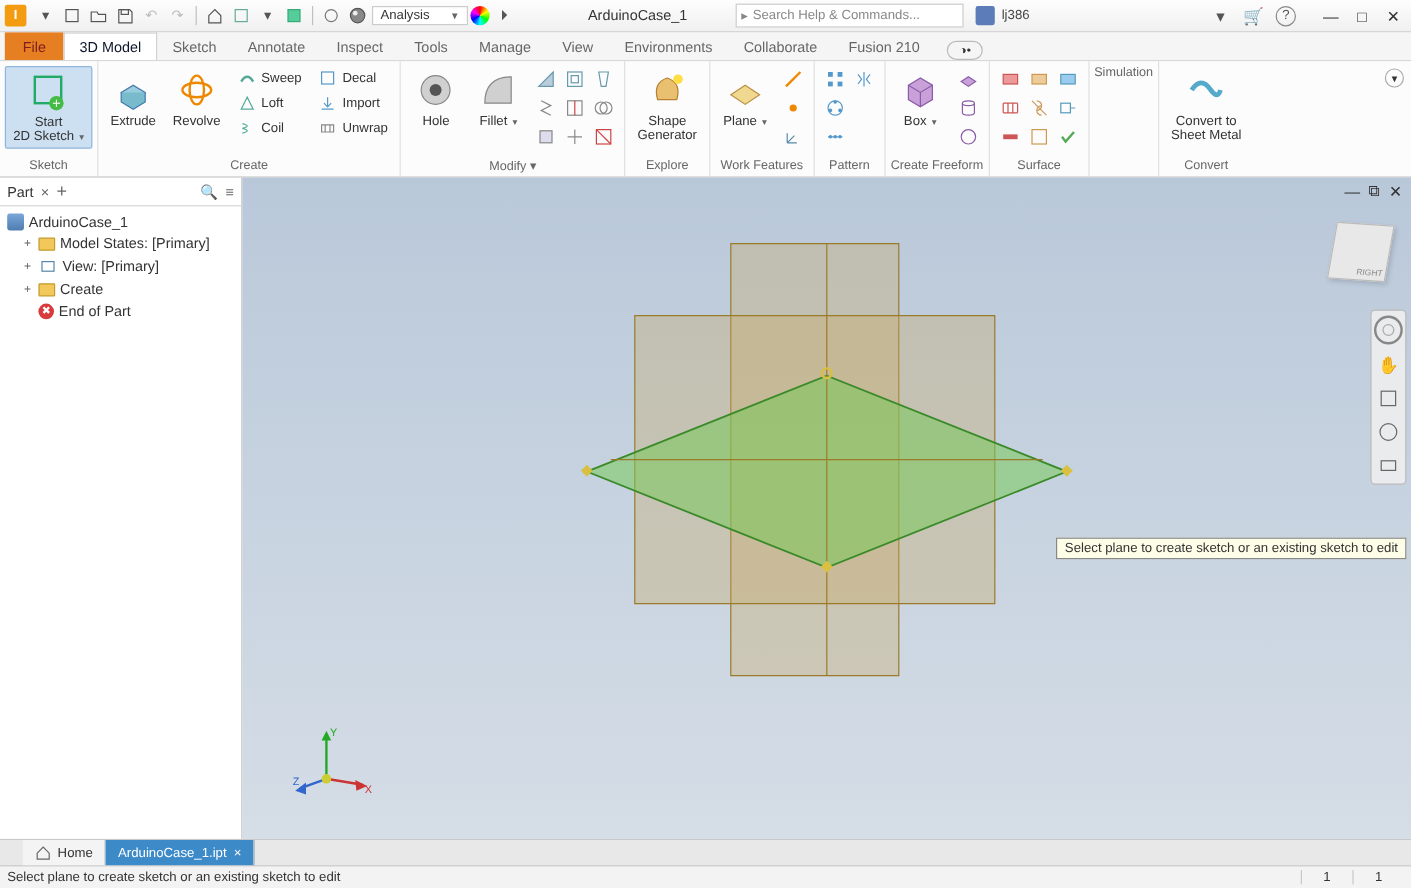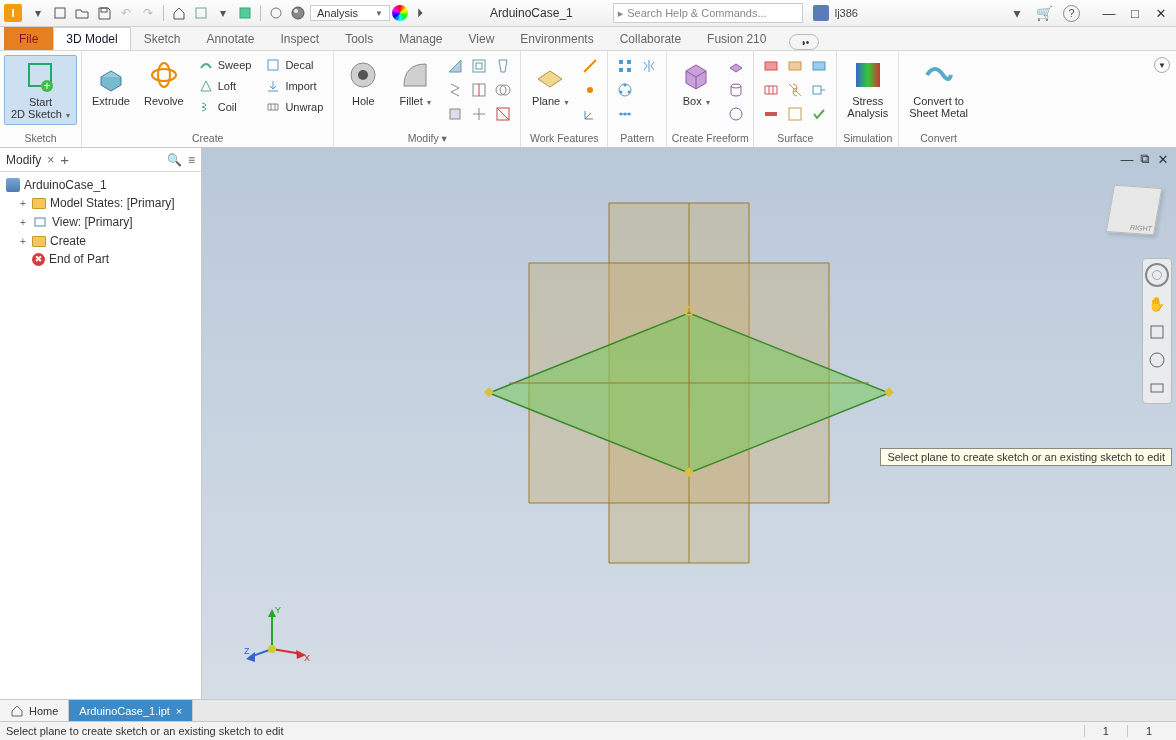--- a/index.html
+++ b/index.html
@@ -70,21 +70,21 @@
 .nav-btn { width: 22px; height: 22px; display:flex; align-items:center; justify-content:center; cursor:pointer; color:#555; font-size:14px;}
 .nav-wheel { width: 24px; height: 24px; border: 2px solid #888; border-radius: 50%; cursor: pointer; position:relative;}
 .nav-wheel::after{content:"";position:absolute;inset:5px;border:1px solid #aaa;border-radius:50%;}
 
 .planes { position: absolute; left: 50%; top: 50%; transform: translate(-50%,-55%); }
 .planes svg { overflow: visible; }
 .tooltip-box { position: absolute; right: 4px; top: 300px; background: #fefee8; border: 1px solid #888; padding: 2px 6px; font-size: 11px; white-space: nowrap; }
 .triad { position: absolute; left: 40px; bottom: 30px; }
 
 
-.doc-tabs { height: 22px; background: #e8e8e8; border-top: 1px solid #c8c8c8; display: flex; align-items: stretch; }
+.doc-tabs { height: 22px; background: #e8e8e8; border-top: 1px solid #c8c8c8; display: flex; align-items: stretch; padding-left: 19px; }
 .doc-tab { display: flex; align-items: center; padding: 0 10px; gap: 6px; font-size: 11px; border-right: 1px solid #c8c8c8; cursor: pointer; }
 .doc-tab.active { background: #3d8ac9; color: #fff; }
 .home-tab { background: #f4f4f4; }
 .doc-close { font-size: 11px; cursor: pointer; }
 
 
 .statusbar { height: 19px; background: #f3f3f3; border-top: 1px solid #c8c8c8; display: flex; align-items: center; font-size: 11px; padding: 0 6px; color: #333; }
 .status-right { margin-left: auto; display: flex; }
 .status-cell { border-left: 1px solid #c8c8c8; padding: 0 18px; }
 
@@ -358,20 +358,35 @@
                 <rect x="2" y="2" width="12" height="12" fill="none" stroke="#c44"></rect>
                 <line x1="2" y1="2" x2="14" y2="14" stroke="#c44"></line>
               </svg>
             </div>
         </div>
       </div>
     </div>
     <div class="ribbon-group-label">Modify  ▾</div>
   </div>
 
+  <div class="ribbon-group">
+    <div class="ribbon-group-body">
+      <div class="big-btn">
+        <div class="big-icon">
+            <svg width="36" height="36">
+              <path d="M10 26 Q6 12 18 8 Q30 12 26 26z" fill="#e8c070" stroke="#b88030"></path>
+              <circle cx="27" cy="9" r="4" fill="#fd4"></circle>
+            </svg>
+          </div>
+        <div class="big-label" style="white-space:pre-line">Shape
+Generator</div>
+      </div>
+    </div>
+    <div class="ribbon-group-label">Explore</div>
+  </div>
 
   <div class="ribbon-group">
     <div class="ribbon-group-body">
       <div class="big-btn">
         <div class="big-icon">
             <svg width="36" height="36">
               <path d="M6 22l12-8 12 8-12 8z" fill="#f0d890" stroke="#b89040"></path>
             </svg>
           </div>
         <div class="big-label"><span>Plane</span><span class="dd-arrow"> ▾</span></div>
@@ -539,38 +554,20 @@
                 <path d="M3 8l3 4 7-8" fill="none" stroke="#5a5" stroke-width="2"></path>
               </svg>
             </div>
         </div>
       </div>
     </div>
     <div class="ribbon-group-label">Surface</div>
   </div>
 
   <div class="ribbon-group">
-    <div class="ribbon-group-body">
-      <div class="big-btn">
-        <div class="big-icon">
-            <svg width="36" height="36">
-              <rect x="6" y="6" width="24" height="24" fill="url(#g1)"></rect>
-              <defs>
-                <linearGradient id="g1">
-                  <stop offset="0%" stop-color="#36c"></stop>
-                  <stop offset="50%" stop-color="#3c3"></stop>
-                  <stop offset="100%" stop-color="#c33"></stop>
-                </linearGradient>
-              </defs>
-            </svg>
-          </div>
-        <div class="big-label" style="white-space:pre-line">Stress
-Analysis</div>
-      </div>
-    </div>
     <div class="ribbon-group-label">Simulation</div>
   </div>
 
   <div class="ribbon-group" style="border-right:none;">
     <div class="ribbon-group-body">
       <div class="big-btn">
         <div class="big-icon">
             <svg width="36" height="36">
               <path d="M6 18 Q14 6 22 18 Q28 26 30 18" fill="none" stroke="#5ac" stroke-width="4"></path>
             </svg>
@@ -579,21 +576,21 @@
 Sheet Metal</div>
       </div>
     </div>
     <div class="ribbon-group-label">Convert</div>
   </div>
 </div>
 
 <div class="workarea">
   <div class="model-panel">
     <div class="model-head">
-      <span>Modify</span>
+      <span>Part</span>
       <span class="close-x">×</span>
       <span class="close-x" style="font-size:15px;">+</span>
       <span class="model-head-spacer"></span>
       <span class="close-x">🔍</span>
       <span class="close-x">≡</span>
     </div>
     <div class="model-tree">
       <div class="tree-row">
         <span class="part-ic"></span>
         <span>ArduinoCase_1</span>

